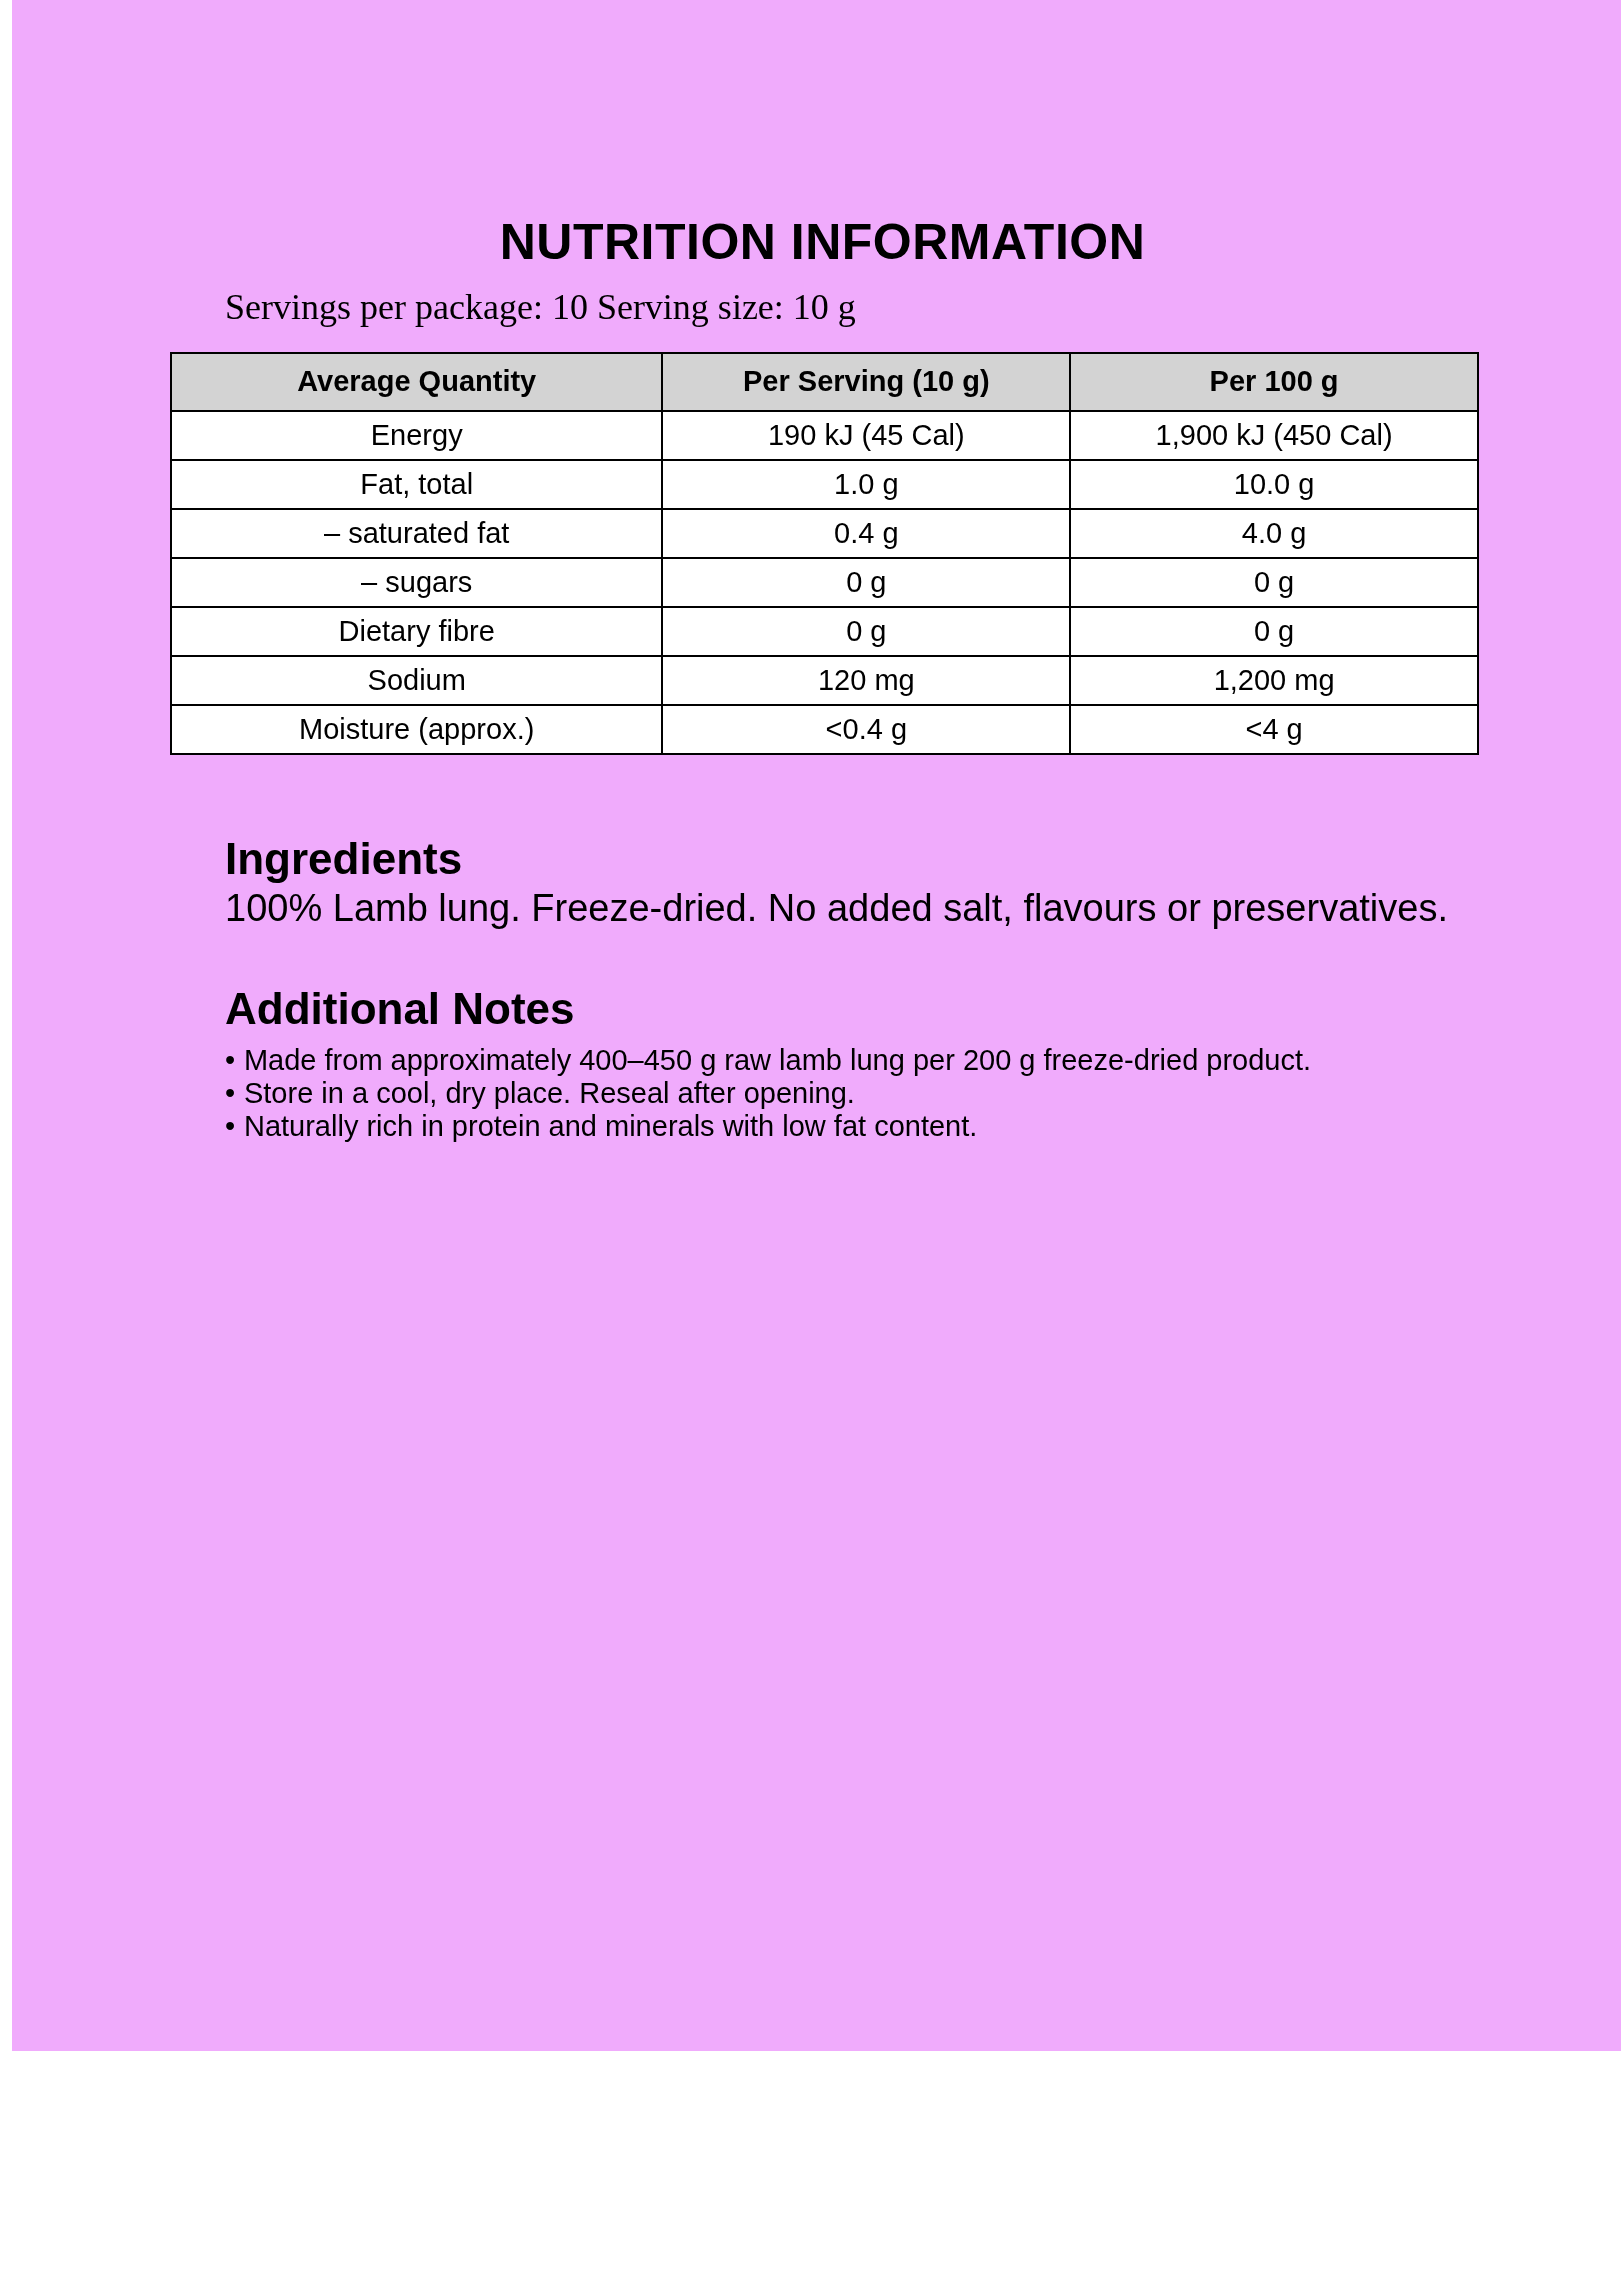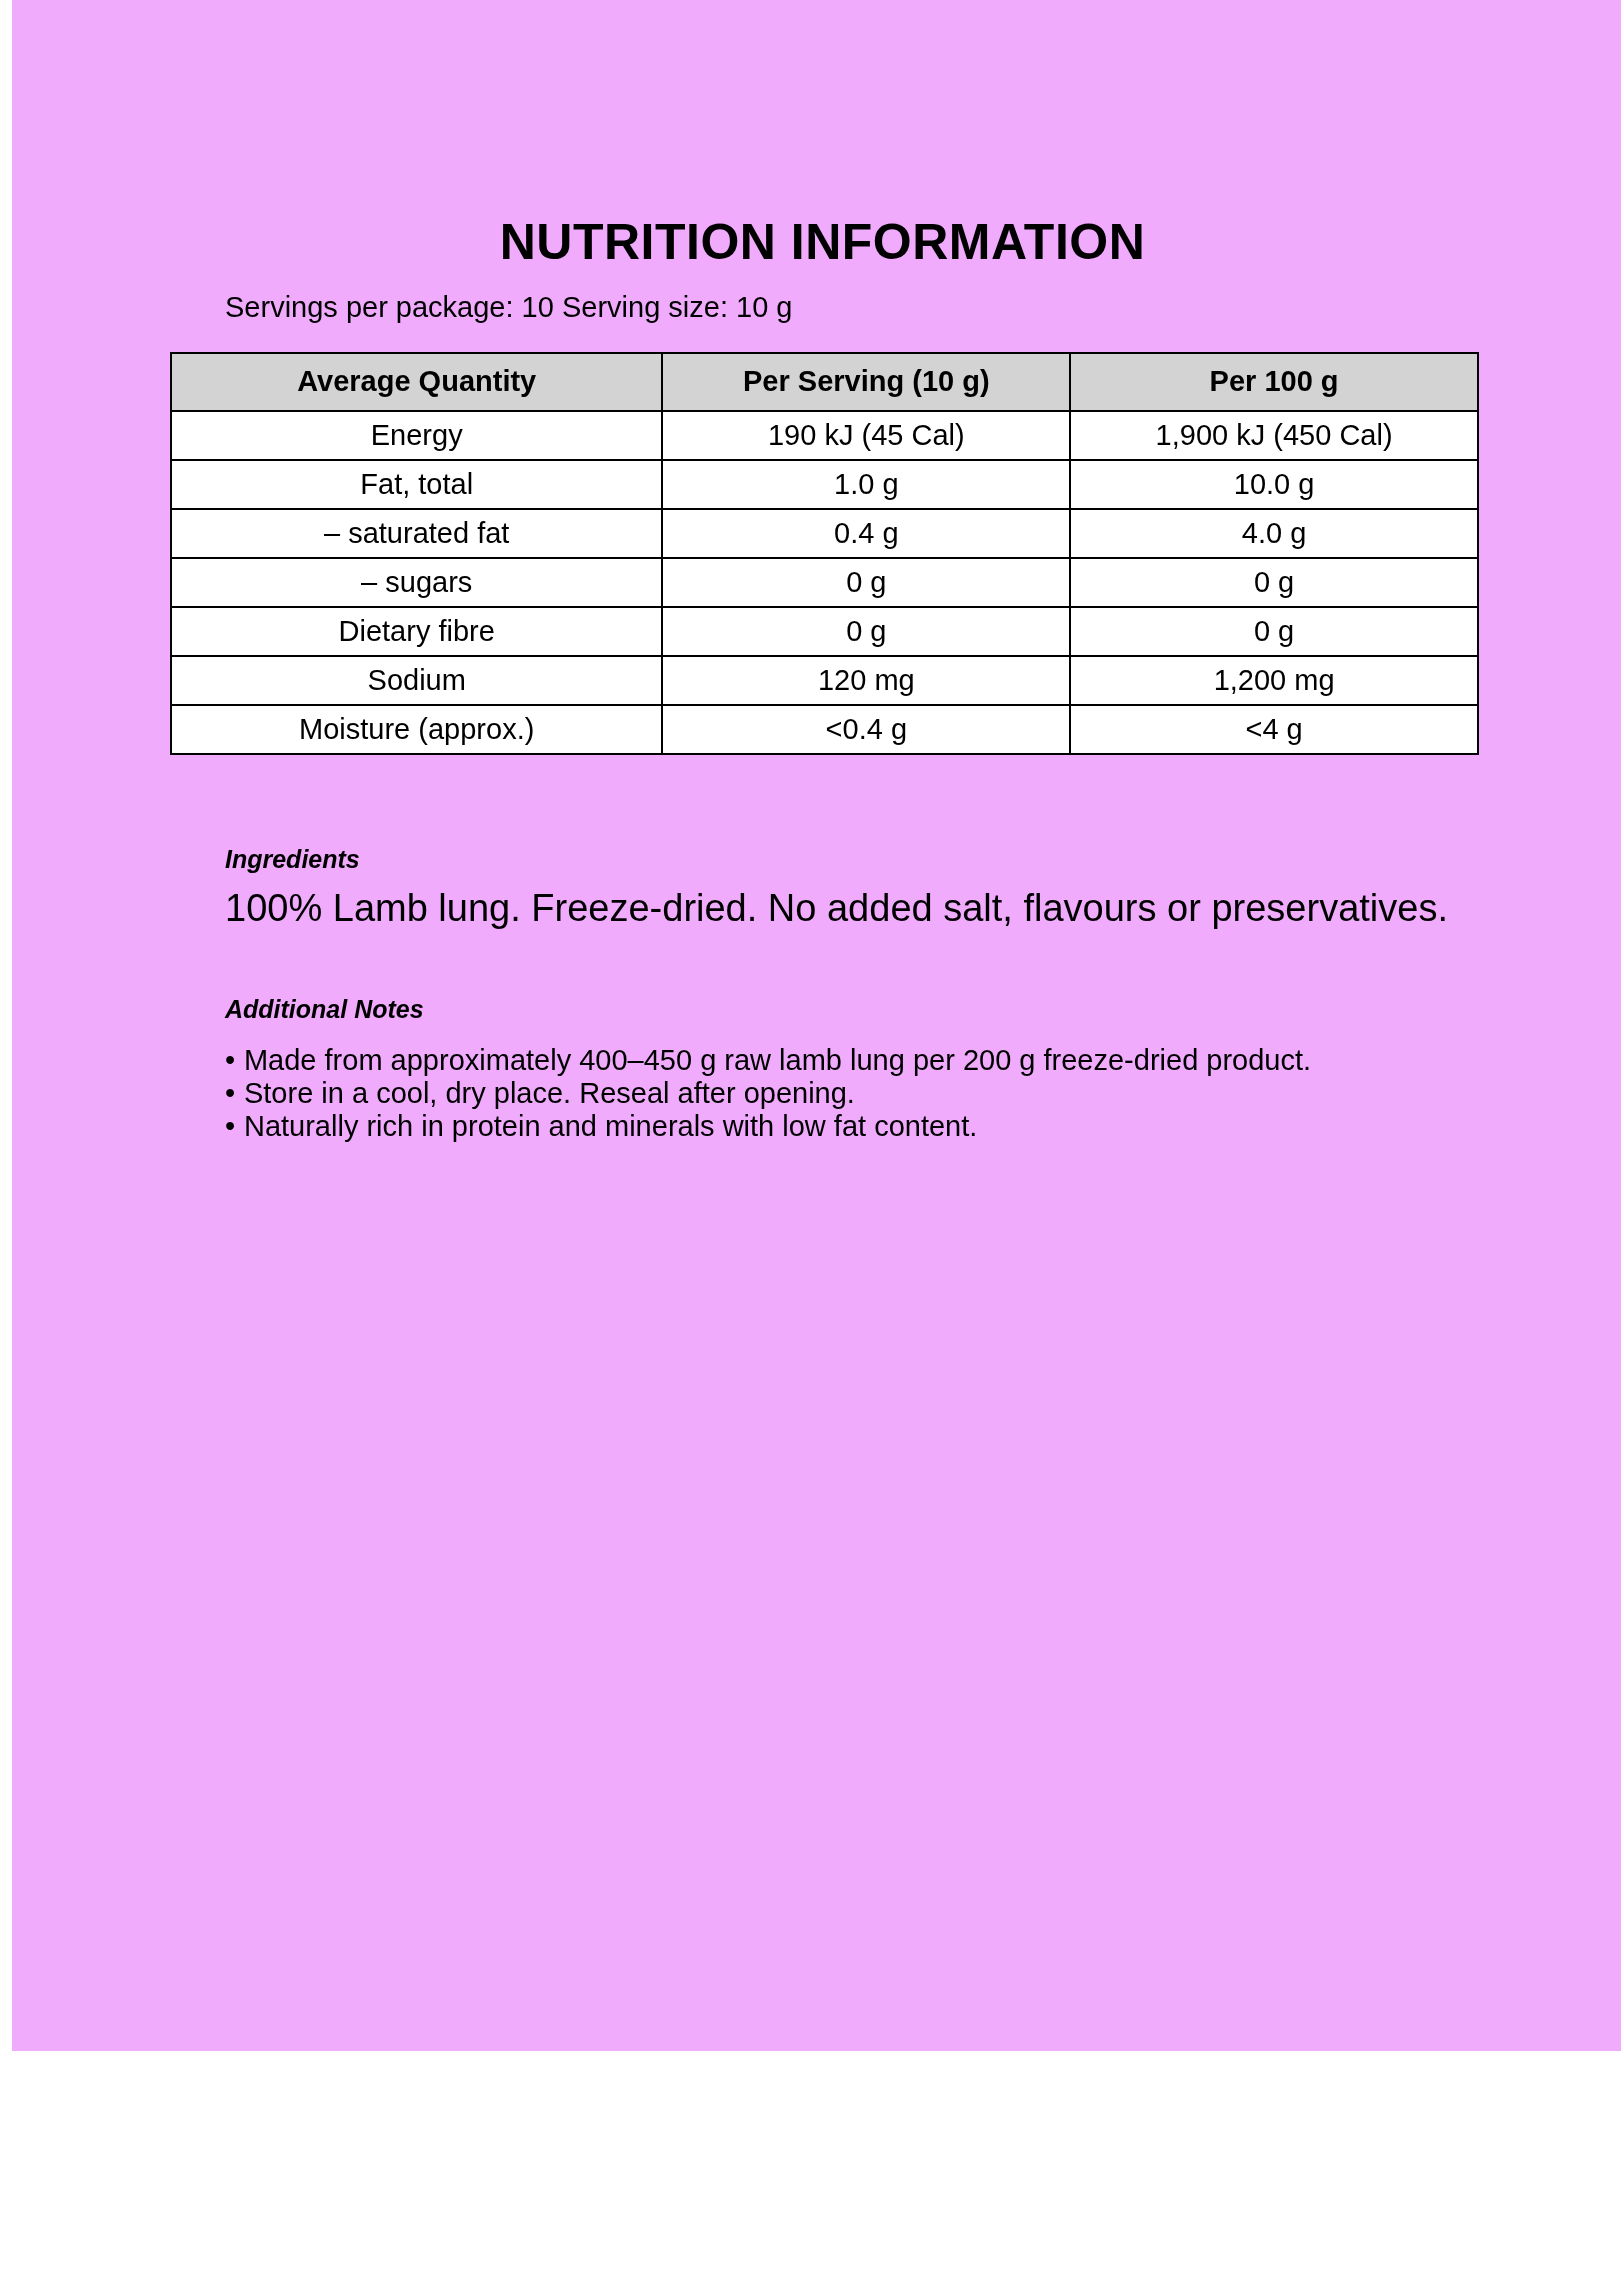--- a/index.html
+++ b/index.html
@@ -23,22 +23,23 @@
     margin: 0;
     padding: 214px 0 0 0;
     font-size: 50px;
     font-weight: 700;
     line-height: 57px;
     text-align: center;
     letter-spacing: 0.5px;
   }
   .servings-line {
     margin: 18.6px 157px 0 213px;
-    font-size: 29px;
+    font-size: 36px;
     line-height: 34px;
+    font-family: Liberation Serif, serif;
   }
   table.nutrition {
     border-collapse: collapse;
     table-layout: fixed;
     margin: 28px 0 0 158px;
     width: 1307px;
     border: 2.9px solid var(--border-color);
   }
   table.nutrition col.c1 { width: 37.6%; }
   table.nutrition col.c2 { width: 31.2%; }
@@ -59,23 +60,22 @@
     height: 47px;
     padding: 0 5.9px;
     font-size: 29px;
     font-weight: 400;
     text-align: center;
     vertical-align: middle;
     background: #ffffff;
   }
   h2.section-heading {
     margin: 0 157px 0 213px;
-    font-size: 25px;
+    font-size: 44px;
     font-weight: 700;
-    font-style: italic;
     line-height: 38px;
   }
   h2.ingredients-heading { margin-top: 85px; }
   h2.notes-heading { margin-top: 65px; }
   .body-text {
     margin: 13.7px 157px 0 213px;
     font-size: 38px;
     line-height: 34px;
   }
   .notes-list {

